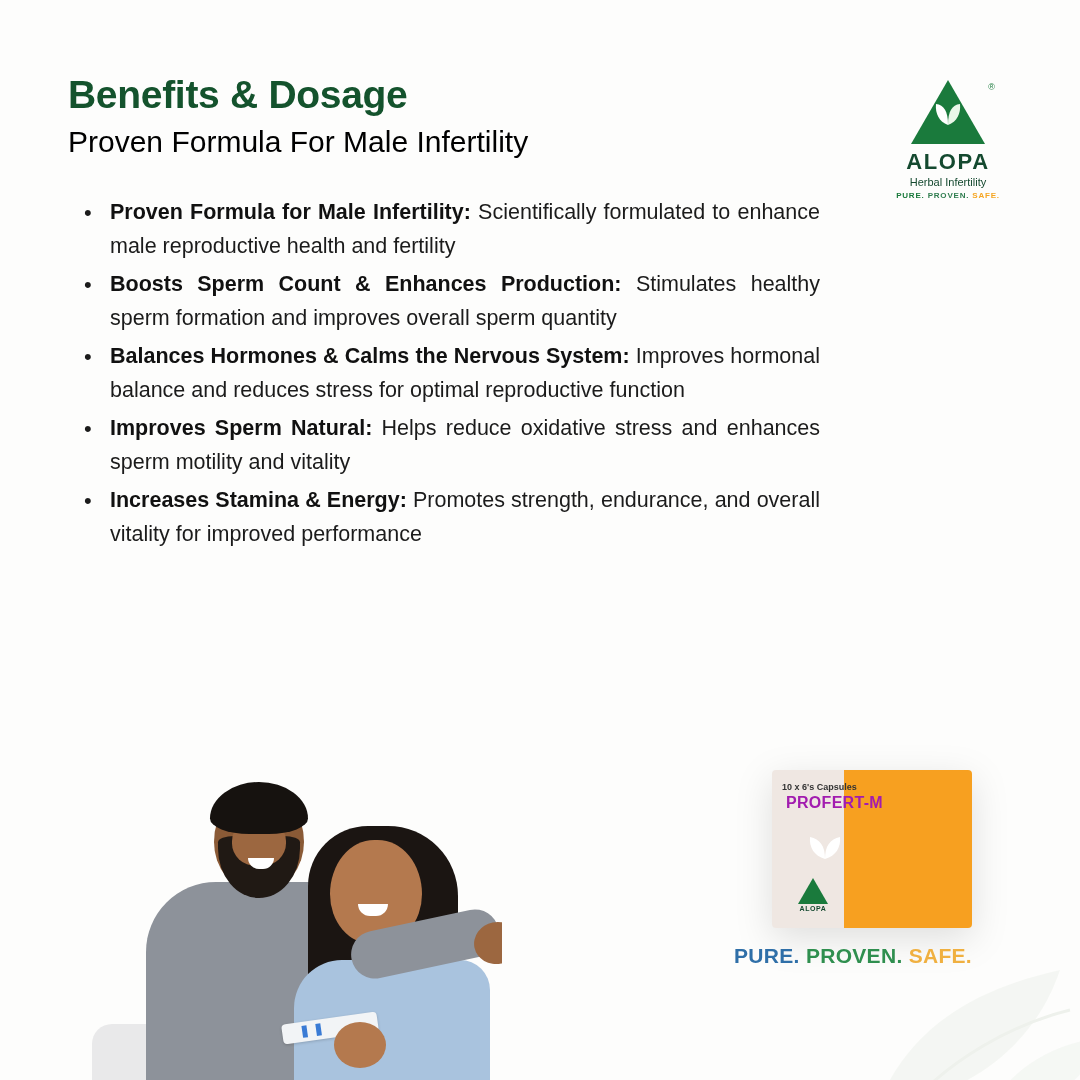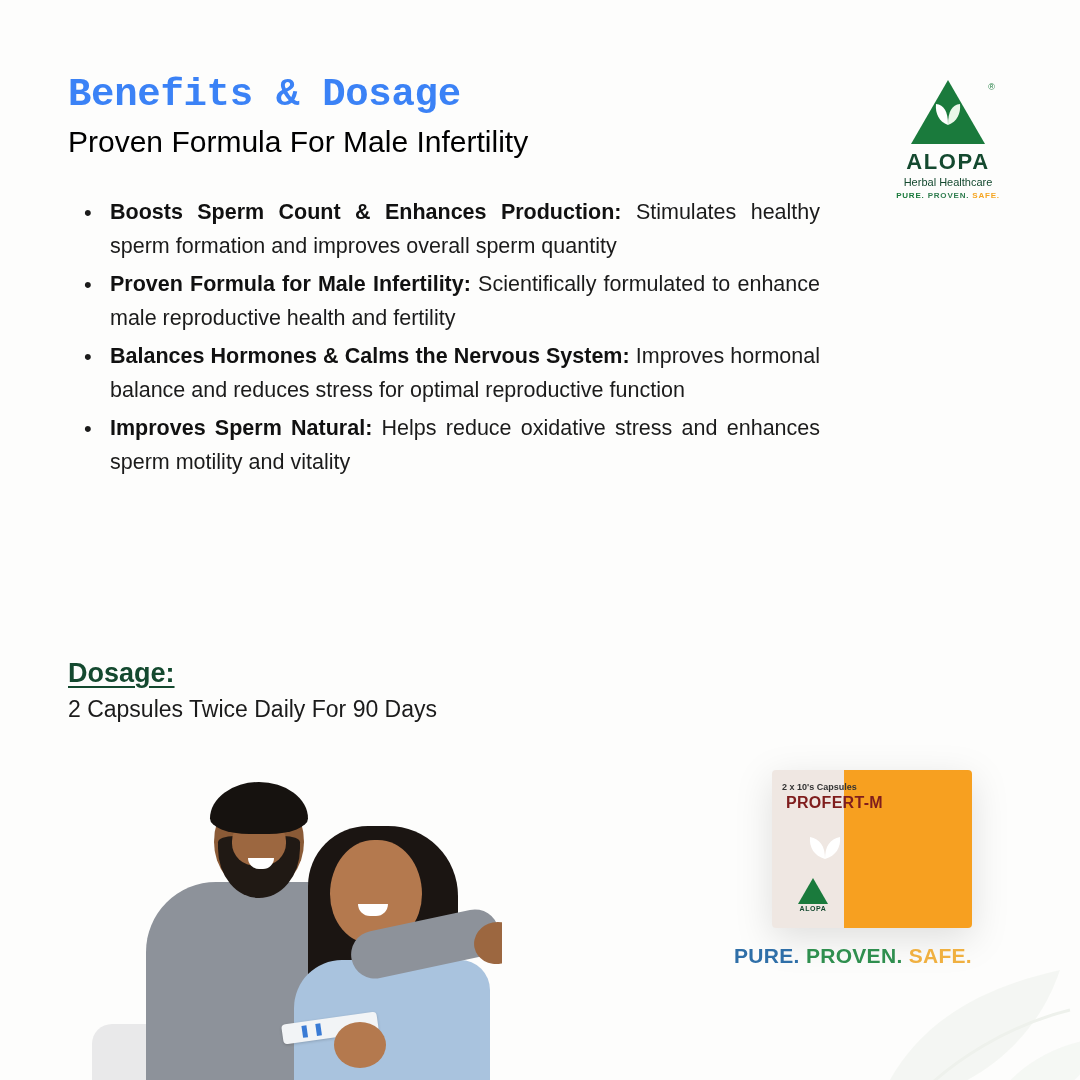--- a/index.html
+++ b/index.html
@@ -26,25 +26,24 @@
   
   .header {
     position: absolute;
     left: 68px;
     top: 74px;
     width: 800px;
   }
   .title {
     font-size: 39px;
     font-weight: bold;
-    color: #3b82f6;
+    color: #14532d;
     letter-spacing: -0.3px;
     margin: 0;
     line-height: 1.1;
-    font-family: Liberation Mono, monospace;
   }
   .subtitle {
     font-size: 30px;
     color: #000000;
     margin: 8px 0 0 0;
     font-weight: 400;
     line-height: 1.15;
   }
 
   
@@ -369,21 +368,21 @@
     font-weight: bold;
     color: #333333;
     line-height: 1.3;
   }
   .pack-name {
     position: absolute;
     left: 14px;
     top: 24px;
     font-size: 16px;
     font-weight: bold;
-    color: #7f1d1d;
+    color: #a21caf;
     letter-spacing: 0.3px;
   }
   .pack-leaf {
     position: absolute;
     left: 36px;
     top: 66px;
     width: 34px;
     height: 24px;
   }
   .pack-logo {
@@ -444,47 +443,46 @@
   <div class="logo">
     <div class="logo-mark">
       <div class="logo-tri"></div>
       <svg class="logo-leaf" viewBox="0 0 30 26">
         <path d="M15 25 C6 22 2 13 3 4 C11 5 15 11 15 25 Z" fill="#ffffff"></path>
         <path d="M15 25 C24 22 28 13 27 4 C19 5 15 11 15 25 Z" fill="#eaf7e9"></path>
       </svg>
       <span class="logo-reg">®</span>
     </div>
     <div class="logo-name">ALOPA</div>
-    <div class="logo-tagline">Herbal Healthcare</div>
+    <div class="logo-tagline">Herbal Infertility</div>
     <div class="logo-pps">
       <span class="pps-pure">PURE.</span>
       <span class="pps-proven">PROVEN.</span>
       <span class="pps-safe">SAFE.</span>
     </div>
   </div>
 
   <ul class="benefits">
     <li class="benefit-item">
-      <span class="benefit-label">Boosts Sperm Count &amp; Enhances Production:</span><span> Stimulates healthy sperm formation and improves overall sperm quantity</span>
+      <span class="benefit-label">Proven Formula for Male Infertility:</span><span> Scientifically formulated to enhance male reproductive health and fertility</span>
     </li>
     <li class="benefit-item">
-      <span class="benefit-label">Proven Formula for Male Infertility:</span><span> Scientifically formulated to enhance male reproductive health and fertility</span>
+      <span class="benefit-label">Boosts Sperm Count &amp; Enhances Production:</span><span> Stimulates healthy sperm formation and improves overall sperm quantity</span>
     </li>
     <li class="benefit-item">
       <span class="benefit-label">Balances Hormones &amp; Calms the Nervous System:</span><span> Improves hormonal balance and reduces stress for optimal reproductive function</span>
     </li>
     <li class="benefit-item">
       <span class="benefit-label">Improves Sperm Natural:</span><span> Helps reduce oxidative stress and enhances sperm motility and vitality</span>
     </li>
+    <li class="benefit-item">
+      <span class="benefit-label">Increases Stamina &amp; Energy:</span><span> Promotes strength, endurance, and overall vitality for improved performance</span>
+    </li>
   </ul>
 
-  <div class="dosage-block">
-    <div class="dosage-heading">Dosage:</div>
-    <div class="dosage-text">2 Capsules Twice Daily For 90 Days</div>
-  </div>
 
   <div class="photo">
     <div class="photo-bg"></div>
     <div class="p-seat"></div>
     <div class="p-man-body"></div>
     <div class="p-man-head"></div>
     <div class="p-man-beard"></div>
     <div class="p-man-face"></div>
     <div class="p-man-hair"></div>
     <div class="p-man-smile"></div>
@@ -497,21 +495,21 @@
     <div class="p-test">
       <div class="p-test-line"></div>
       <div class="p-test-line2"></div>
     </div>
     <div class="p-test-hand"></div>
   </div>
 
   <div class="pack-wrap">
     <div class="pack-left"></div>
     <div class="pack-right"></div>
-    <div class="pack-qty">2 x 10's
+    <div class="pack-qty">10 x 6's
 Capsules</div>
     <div class="pack-name">PROFERT-M</div>
     <svg class="pack-leaf" viewBox="0 0 34 24">
       <path d="M17 23 C6 20 1 11 2 1 C12 3 17 10 17 23 Z" fill="#ffffff"></path>
       <path d="M17 23 C28 20 33 11 32 1 C22 3 17 10 17 23 Z" fill="#ffffff"></path>
     </svg>
     <div class="pack-logo">
       <div class="pack-logo-tri"></div>
       <div class="pack-logo-text">ALOPA</div>
     </div>

